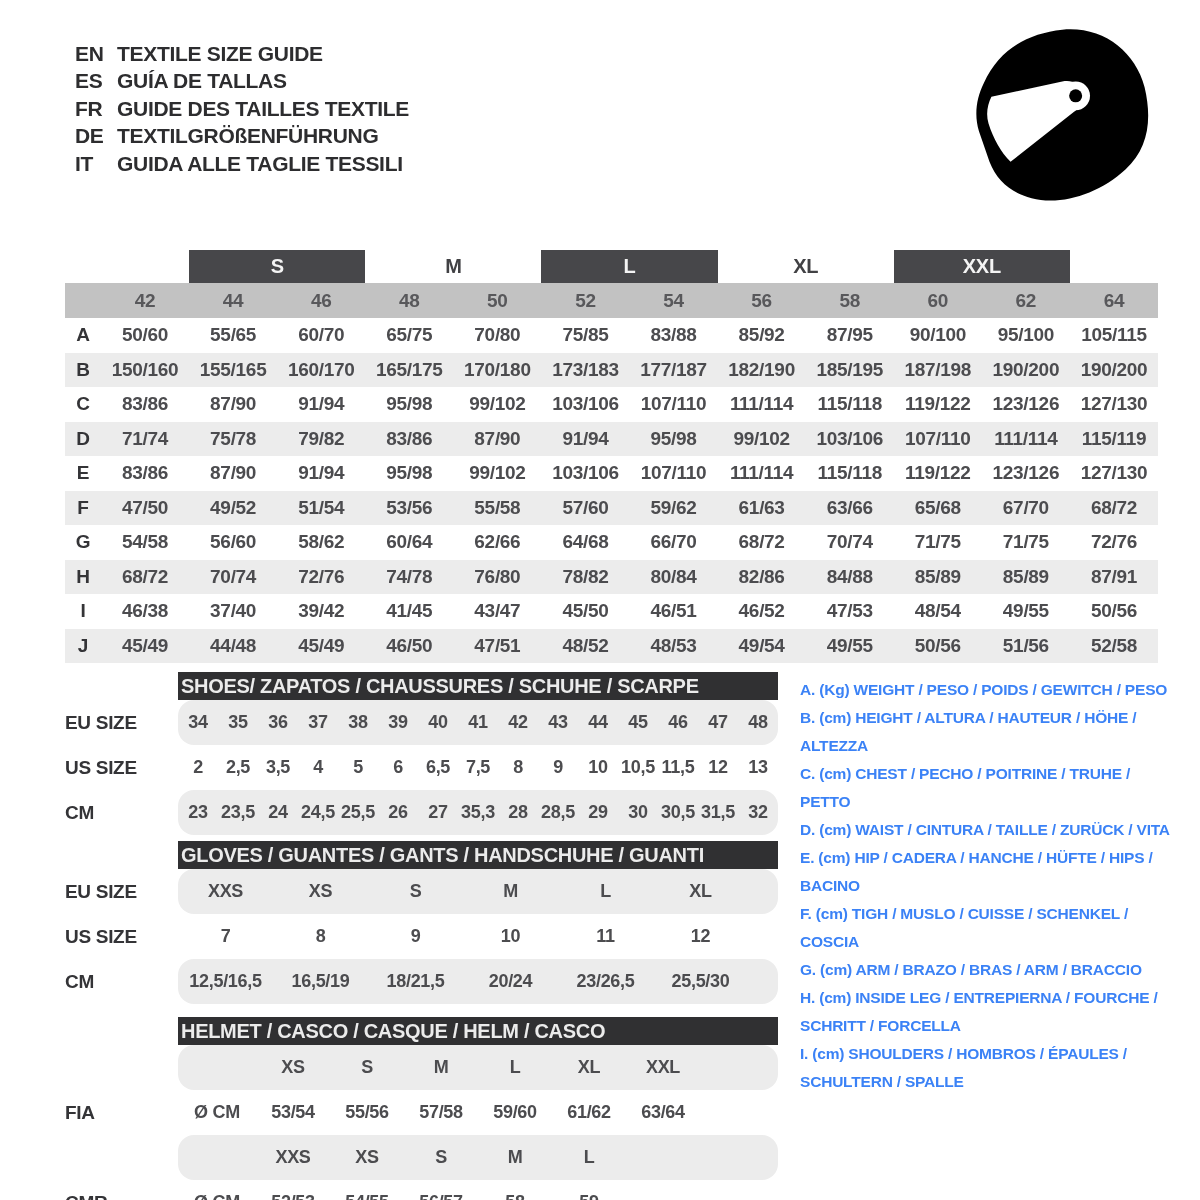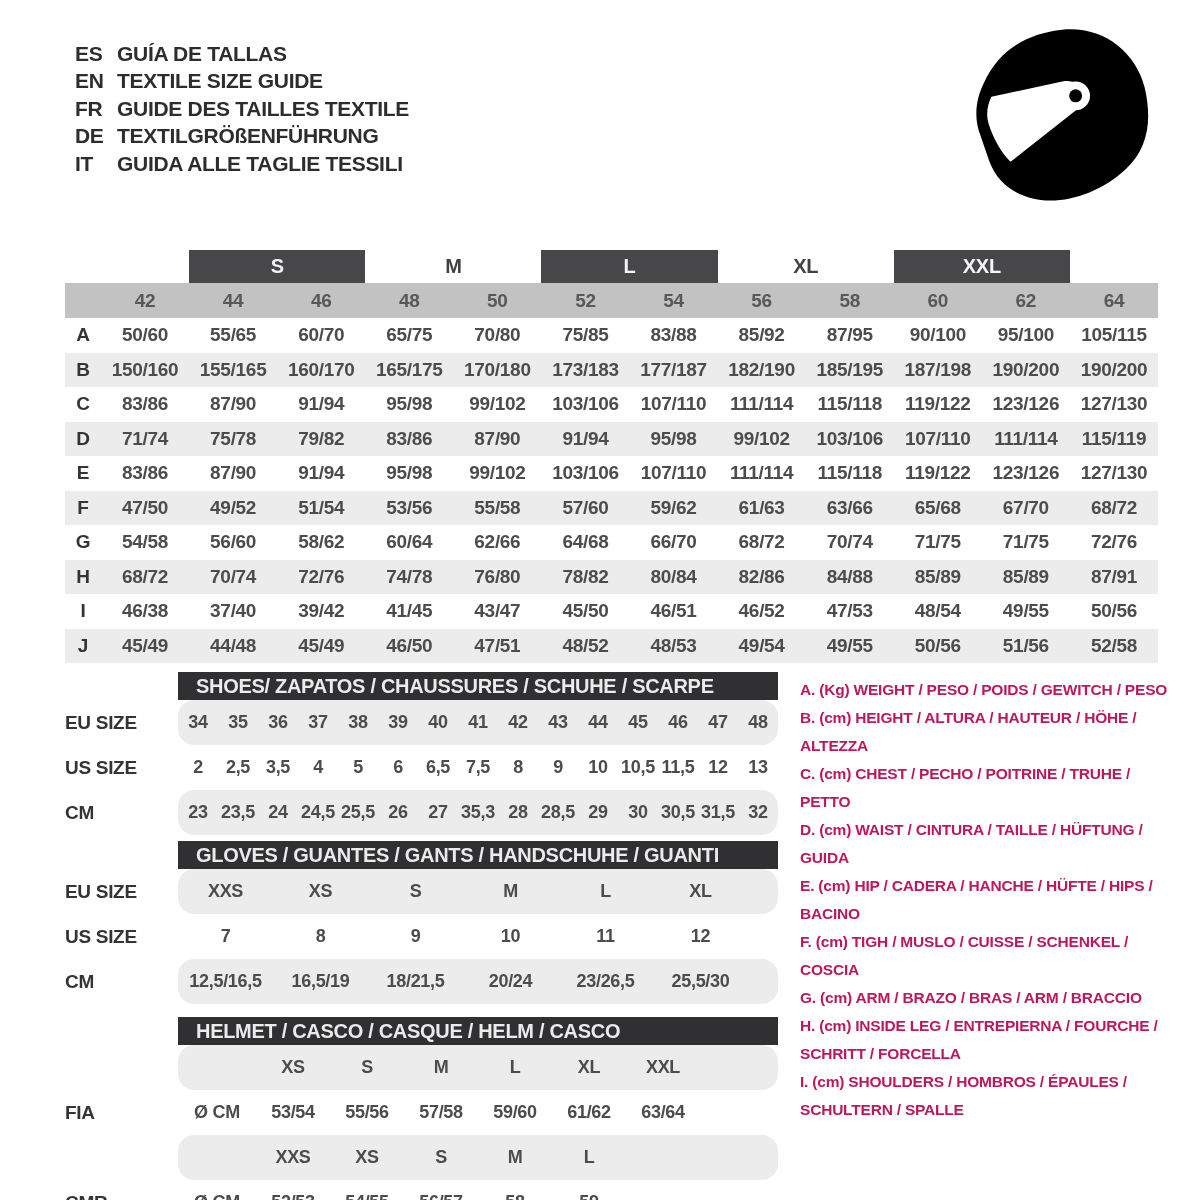--- a/index.html
+++ b/index.html
@@ -30,50 +30,50 @@
   .data-rows .mrow.striped { background:#ececec; }
   .cell { white-space:nowrap; }
   .data-rows .cell { font-size:19px; color:#4c4c4f; }
   .data-rows .cell.letter { font-size:19px; color:#343437; }
 
   
   .subtables { position:absolute; left:65px; top:672px; width:713px; }
   .bar-row { display:grid; grid-template-columns:113px 600px; }
   .bar {
     background:#303032; color:#ebebeb; height:28px; line-height:28px;
-    font-size:20px; padding-left:18px; white-space:nowrap;
+    font-size:20px; padding-left:3px; white-space:nowrap;
   }
   .srow { display:grid; grid-template-columns:113px 600px; height:45px; }
   .srow .rlabel { display:flex; align-items:center; font-size:19px; color:#343437; white-space:nowrap; }
   .srow .cells { display:grid; align-items:center; text-align:center; font-size:18px; color:#4c4c4f;border-radius:16px; }
   .srow.striped .cells { background:#ececec; }
   .cells.shoes-cells  { grid-template-columns:repeat(15,1fr); }
   .cells.gloves-cells { grid-template-columns:repeat(6,95px) 1fr; }
   .cells.helmet-cells { grid-template-columns:78px repeat(6,74px) 1fr; }
   .subtable-gloves { margin-top:6px; }
   .subtable-helmet { margin-top:13px; }
   .cells .c { white-space:nowrap; }
 
   
   .legend { position:absolute; left:800px; top:676px; width:372px; }
-  .legend-item { font-size:15.5px; line-height:28px; color:#be185d; letter-spacing:-0.2px; }
+  .legend-item { font-size:15.5px; line-height:28px; color:#3b82f6; letter-spacing:-0.2px; }
 </style>
 </head>
 <body>
 
 <div class="page">
 
   <div class="langs">
       <div class="lang-row">
+        <span class="lang-code">EN</span>
+        <span class="lang-title">TEXTILE SIZE GUIDE</span>
+      </div>
+      <div class="lang-row">
         <span class="lang-code">ES</span>
         <span class="lang-title">GUÍA DE TALLAS</span>
-      </div>
-      <div class="lang-row">
-        <span class="lang-code">EN</span>
-        <span class="lang-title">TEXTILE SIZE GUIDE</span>
       </div>
       <div class="lang-row">
         <span class="lang-code">FR</span>
         <span class="lang-title">GUIDE DES TAILLES TEXTILE</span>
       </div>
       <div class="lang-row">
         <span class="lang-code">DE</span>
         <span class="lang-title">TEXTILGRÖßENFÜHRUNG</span>
       </div>
       <div class="lang-row">
@@ -474,21 +474,21 @@
           </div>
         </div>
     </div>
 
   </div>
 
   <div class="legend">
       <div class="legend-item">A. (Kg) WEIGHT / PESO / POIDS / GEWITCH / PESO</div>
       <div class="legend-item">B. (cm) HEIGHT / ALTURA / HAUTEUR / HÖHE / ALTEZZA</div>
       <div class="legend-item">C. (cm) CHEST / PECHO / POITRINE / TRUHE / PETTO</div>
-      <div class="legend-item">D. (cm) WAIST / CINTURA / TAILLE / HÜFTUNG / GUIDA</div>
+      <div class="legend-item">D. (cm) WAIST / CINTURA / TAILLE / ZURÜCK / VITA</div>
       <div class="legend-item">E. (cm) HIP / CADERA / HANCHE / HÜFTE / HIPS / BACINO</div>
       <div class="legend-item">F. (cm) TIGH / MUSLO / CUISSE / SCHENKEL / COSCIA</div>
       <div class="legend-item">G. (cm) ARM / BRAZO / BRAS / ARM / BRACCIO</div>
       <div class="legend-item">H. (cm) INSIDE LEG / ENTREPIERNA / FOURCHE / SCHRITT / FORCELLA</div>
       <div class="legend-item">I. (cm) SHOULDERS / HOMBROS / ÉPAULES / SCHULTERN / SPALLE</div>
     </div>
 
 </div>
 
 </body></html>

